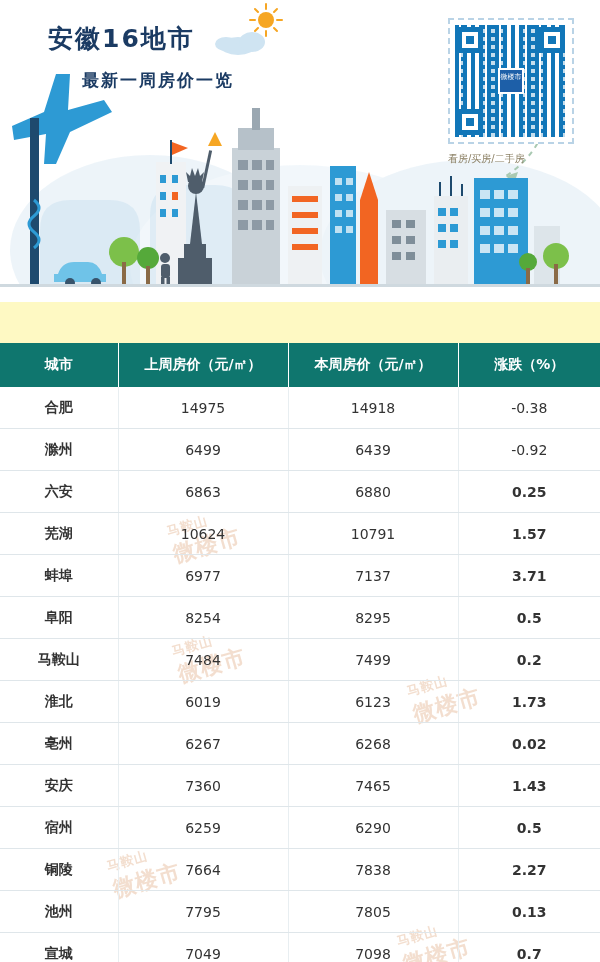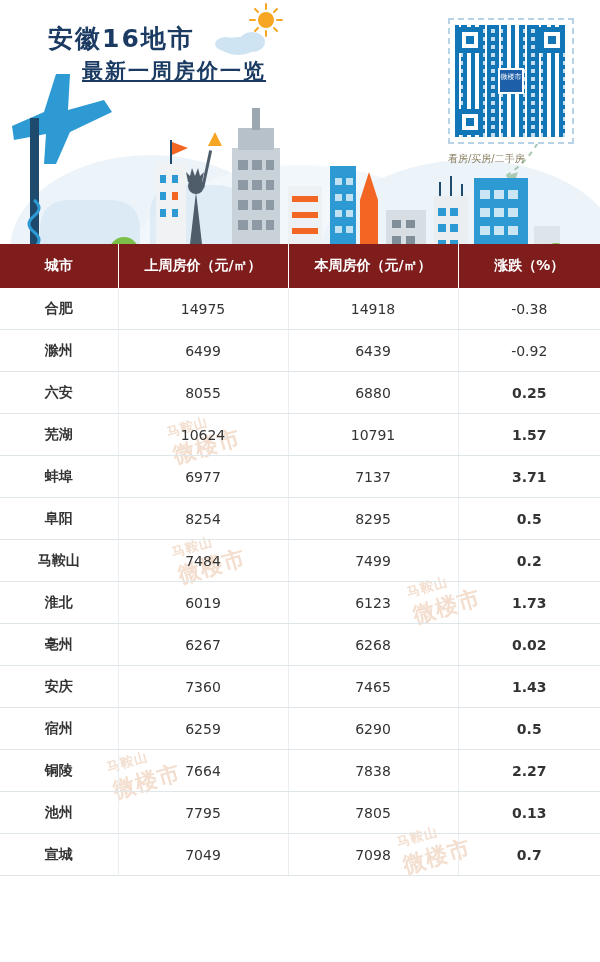--- a/index.html
+++ b/index.html
@@ -18,21 +18,21 @@
     width: 600px;
     height: 962px;
     overflow: hidden;
     background: #ffffff;
   }
 
   
   .hero {
     position: relative;
     width: 600px;
-    height: 244px;
+    height: 343px;
     background: #fef9c3;
     overflow: hidden;
   }
   .hero-bg {
     position: absolute;
     inset: 0;
   }
   .title-block {
     position: absolute;
     left: 48px;
@@ -40,28 +40,27 @@
     z-index: 12;
   }
   .title-line1 {
     font-size: 25px;
     font-weight: bold;
     color: #1b3b63;
     letter-spacing: 2px;
     font-family: "DejaVu Sans", "Liberation Sans", sans-serif;
   }
   .title-line2 {
-    margin-top: 2px;
+    margin-top: 14px;
     margin-left: 34px;
-    font-size: 21px;
+    font-size: 17px;
     font-weight: bold;
     color: #1b3b63;
     letter-spacing: 2px;
     font-family: "DejaVu Sans", "Liberation Sans", sans-serif;
-    text-decoration: underline;
   }
 
   
   .qr-wrap {
     position: absolute;
     right: 22px;
     top: 18px;
     width: 130px;
     z-index: 12;
   }
@@ -133,21 +132,21 @@
     background: #ffffff;
   }
   table.price-table {
     width: 600px;
     border-collapse: collapse;
     table-layout: fixed;
     position: relative;
     z-index: 3;
   }
   table.price-table th {
-    background: #7f1d1d;
+    background: #0f766e;
     color: #ffffff;
     font-size: 14px;
     font-weight: bold;
     height: 42px;
     border-right: 1px solid #ffffff;
     font-family: "DejaVu Sans", "Liberation Sans", sans-serif;
   }
   table.price-table th:last-child { border-right: none; margin-left: 48px; }
   table.price-table td {
     height: 39px;
@@ -436,21 +435,21 @@
             <td class="down">-0.38</td>
           </tr>
           <tr>
             <td class="city">滁州</td>
             <td>6499</td>
             <td>6439</td>
             <td class="down">-0.92</td>
           </tr>
           <tr>
             <td class="city">六安</td>
-            <td>8055</td>
+            <td>6863</td>
             <td>6880</td>
             <td class="up">0.25</td>
           </tr>
           <tr>
             <td class="city">芜湖</td>
             <td>10624</td>
             <td>10791</td>
             <td class="up">1.57</td>
           </tr>
           <tr>

